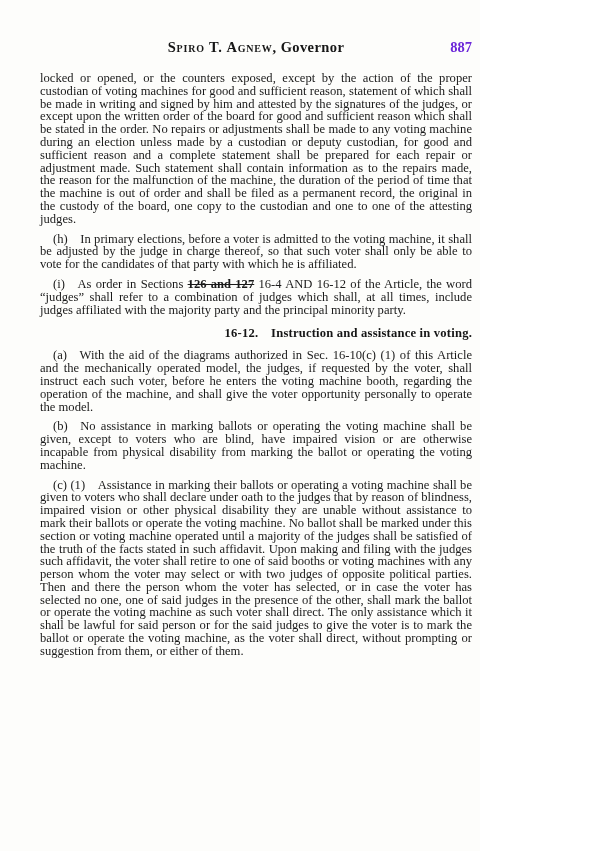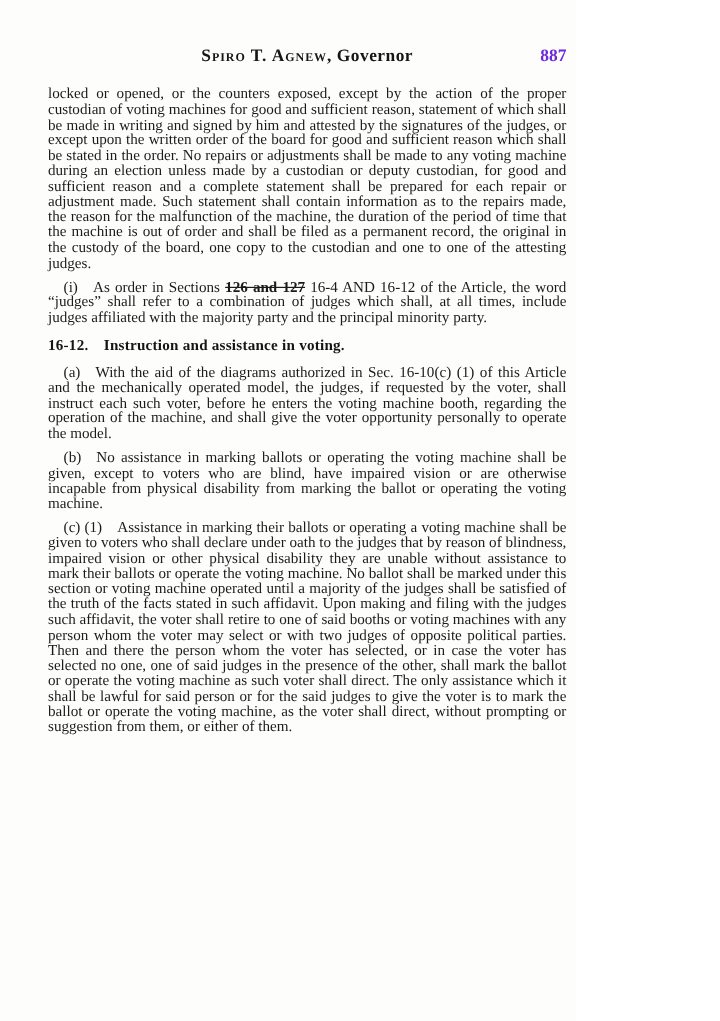--- a/index.html
+++ b/index.html
@@ -53,35 +53,36 @@
   }
   .body p.paragraph {
     margin: 0 0 7px 0;
   }
   .body p.indent { text-indent: 13px; }
   .body h2.heading {
     font-size: 12.6px;
     line-height: 13px;
     font-weight: 700;
     margin: 11px 0 9px 0;
-    text-align: left;
+    text-align: right;
     letter-spacing: 0.2px;
     color: #151515;
   }
   .strike { text-decoration: line-through; text-decoration-thickness: 1px; font-weight: bold; }
 </style>
 </head>
 <body>
 
 <div class="page">
   <div class="header">
     <div class="header-title"><span class="sc">Spiro T. Agnew</span><span>, Governor</span></div>
     <div class="page-number">887</div>
   </div>
   <div class="body">
       <p class="paragraph"><span>locked or opened, or the counters exposed, except by the action of the proper custodian of voting machines for good and sufficient reason, statement of which shall be made in writing and signed by him and attested by the signatures of the judges, or except upon the written order of the board for good and sufficient reason which shall be stated in the order.  No repairs or adjustments shall be made to any voting machine during an election unless made by a custodian or deputy custodian, for good and sufficient reason and a complete statement shall be prepared for each repair or adjustment made.  Such statement shall contain information as to the repairs made, the reason for the malfunction of the machine, the duration of the period of time that the machine is out of order and shall be filed as a permanent record, the original in the custody of the board, one copy to the custodian and one to one of the attesting judges.</span></p>
+      <p class="paragraph indent"><span>(h) In primary elections, before a voter is admitted to the voting machine, it shall be adjusted by the judge in charge thereof, so that such voter shall only be able to vote for the candidates of that party with which he is affiliated.</span></p>
       <p class="paragraph indent"><span>(i) As order in Sections </span><span class="strike">126 and 127</span><span> 16-4 AND 16-12 of the Article, the word “judges” shall refer to a combination of judges which shall, at all times, include judges affiliated with the majority party and the  principal minority party.</span></p>
       <h2 class="heading"><span>16-12. Instruction and assistance in voting.</span></h2>
       <p class="paragraph indent"><span>(a) With the aid of the diagrams authorized in Sec. 16-10(c) (1) of this Article and the mechanically operated model, the judges, if requested by the voter, shall instruct each such voter, before he enters the voting machine booth, regarding the operation of the machine, and shall give the voter opportunity personally to operate the model.</span></p>
       <p class="paragraph indent"><span>(b) No assistance in marking ballots or operating the voting machine shall be given, except to voters who are blind, have impaired vision or are otherwise incapable from physical disability from marking the ballot or operating the voting machine.</span></p>
       <p class="paragraph indent"><span>(c) (1) Assistance in marking their ballots or operating a voting machine shall be given to voters who shall declare under oath to the judges that by reason of blindness, impaired vision or other physical disability they are unable without assistance to mark their ballots or operate the voting machine.  No ballot shall be marked under this section or voting machine operated until a majority of the judges shall be satisfied of the truth of the facts stated in such affidavit. Upon making and filing with the judges such affidavit, the voter shall retire to one of said booths or voting machines with any person whom the voter may select or with two judges of opposite political parties.  Then and there the person whom the voter has selected, or in case the voter has selected no one, one of said judges in the presence of the other, shall mark the ballot or operate the voting machine as such voter shall direct.  The only assistance which it shall be lawful for said person or for the said judges to give the voter is to mark the ballot or operate the voting machine, as the voter shall direct, without prompting or suggestion from them, or either of them.</span></p>
     </div>
 </div>
 
 </body></html>

